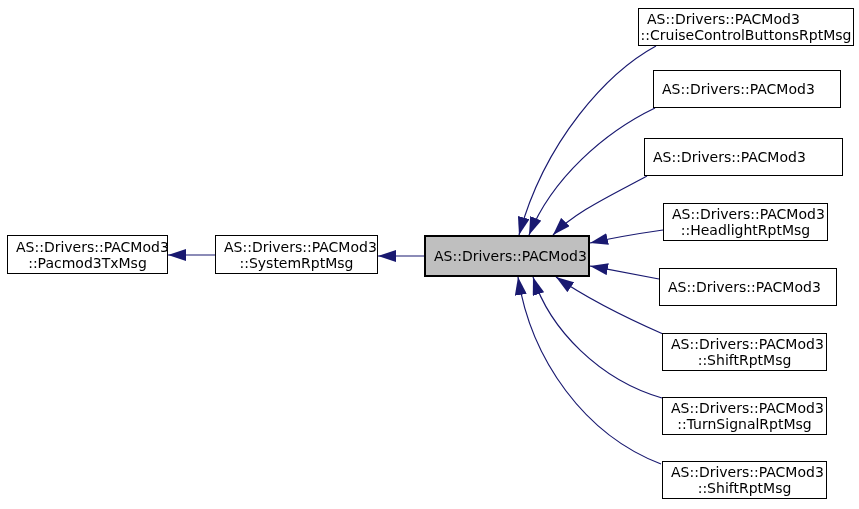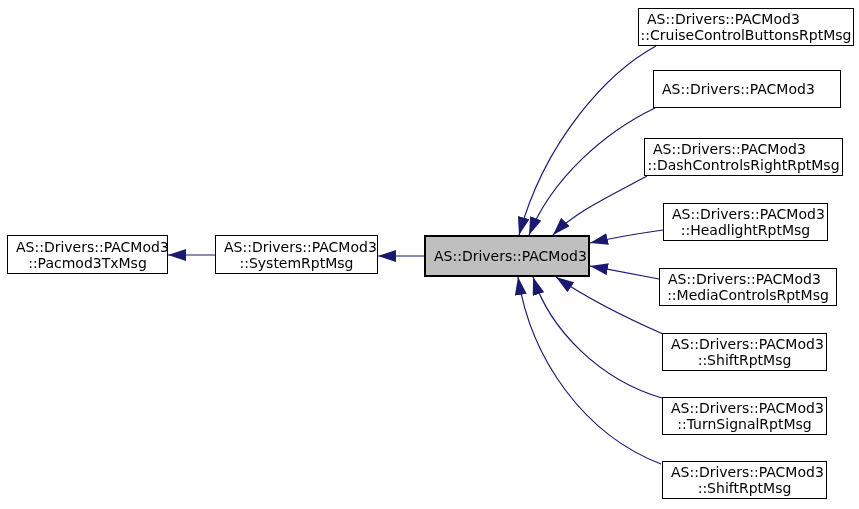--- a/index.html
+++ b/index.html
@@ -63,29 +63,27 @@
       </div>
       <div class="node" style="left: 638px; top: 8px; width: 216px; height: 38px;">
         <span class="line1">AS::Drivers::PACMod3</span>
         <span class="line2">::CruiseControlButtonsRptMsg</span>
       </div>
       <div class="node" style="left: 653px; top: 70px; width: 188px; height: 38px;">
         <span class="line1">AS::Drivers::PACMod3</span>
       </div>
       <div class="node" style="left: 644px; top: 138px; width: 199px; height: 38px;">
         <span class="line1">AS::Drivers::PACMod3</span>
-        <span class="line2">::DashControlsRightRptMsg</span>
       </div>
       <div class="node" style="left: 663px; top: 203px; width: 165px; height: 38px;">
         <span class="line1">AS::Drivers::PACMod3</span>
         <span class="line2">::HeadlightRptMsg</span>
       </div>
       <div class="node" style="left: 659px; top: 268px; width: 178px; height: 38px;">
         <span class="line1">AS::Drivers::PACMod3</span>
-        <span class="line2">::MediaControlsRptMsg</span>
       </div>
       <div class="node" style="left: 662px; top: 333px; width: 165px; height: 38px;">
         <span class="line1">AS::Drivers::PACMod3</span>
         <span class="line2">::ShiftRptMsg</span>
       </div>
       <div class="node" style="left: 662px; top: 397px; width: 165px; height: 38px;">
         <span class="line1">AS::Drivers::PACMod3</span>
         <span class="line2">::TurnSignalRptMsg</span>
       </div>
       <div class="node" style="left: 662px; top: 461px; width: 165px; height: 38px;">

